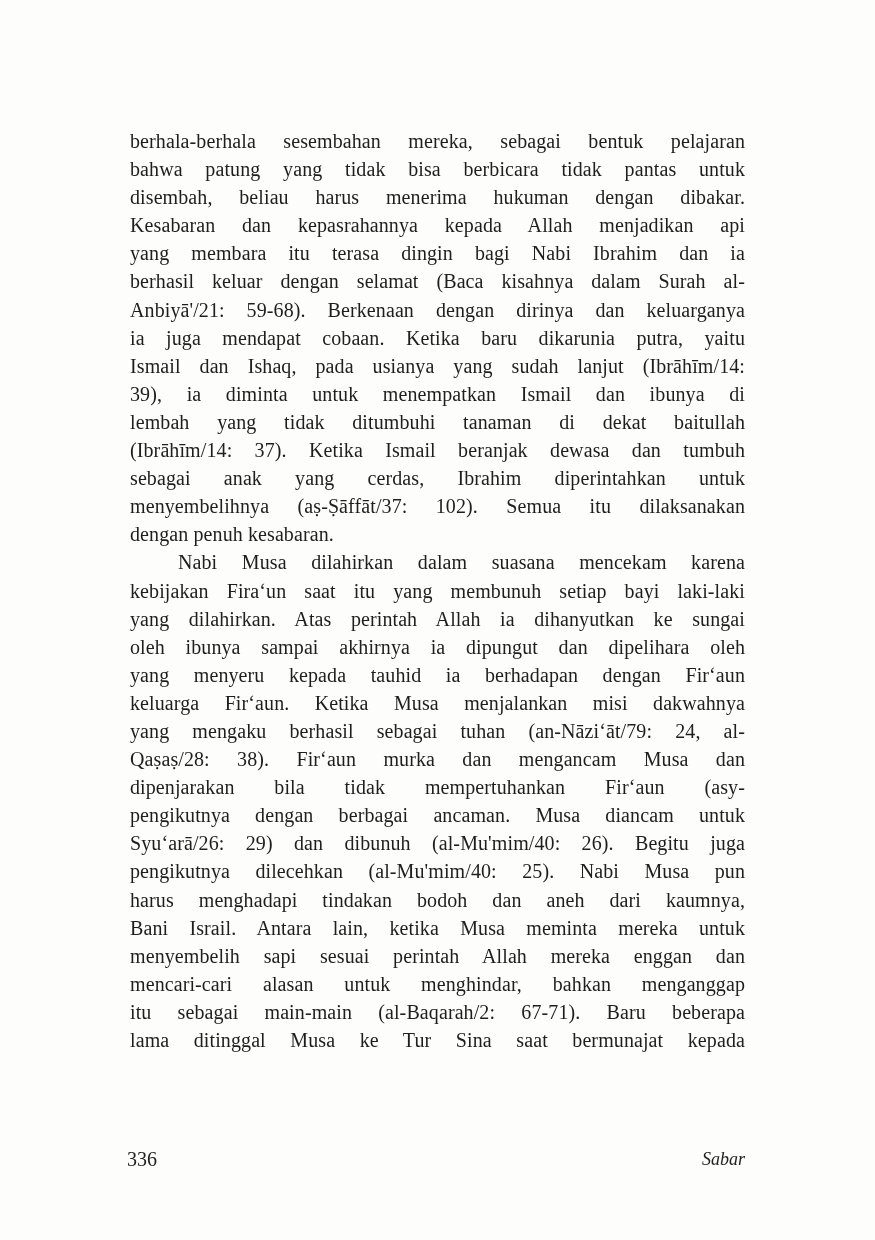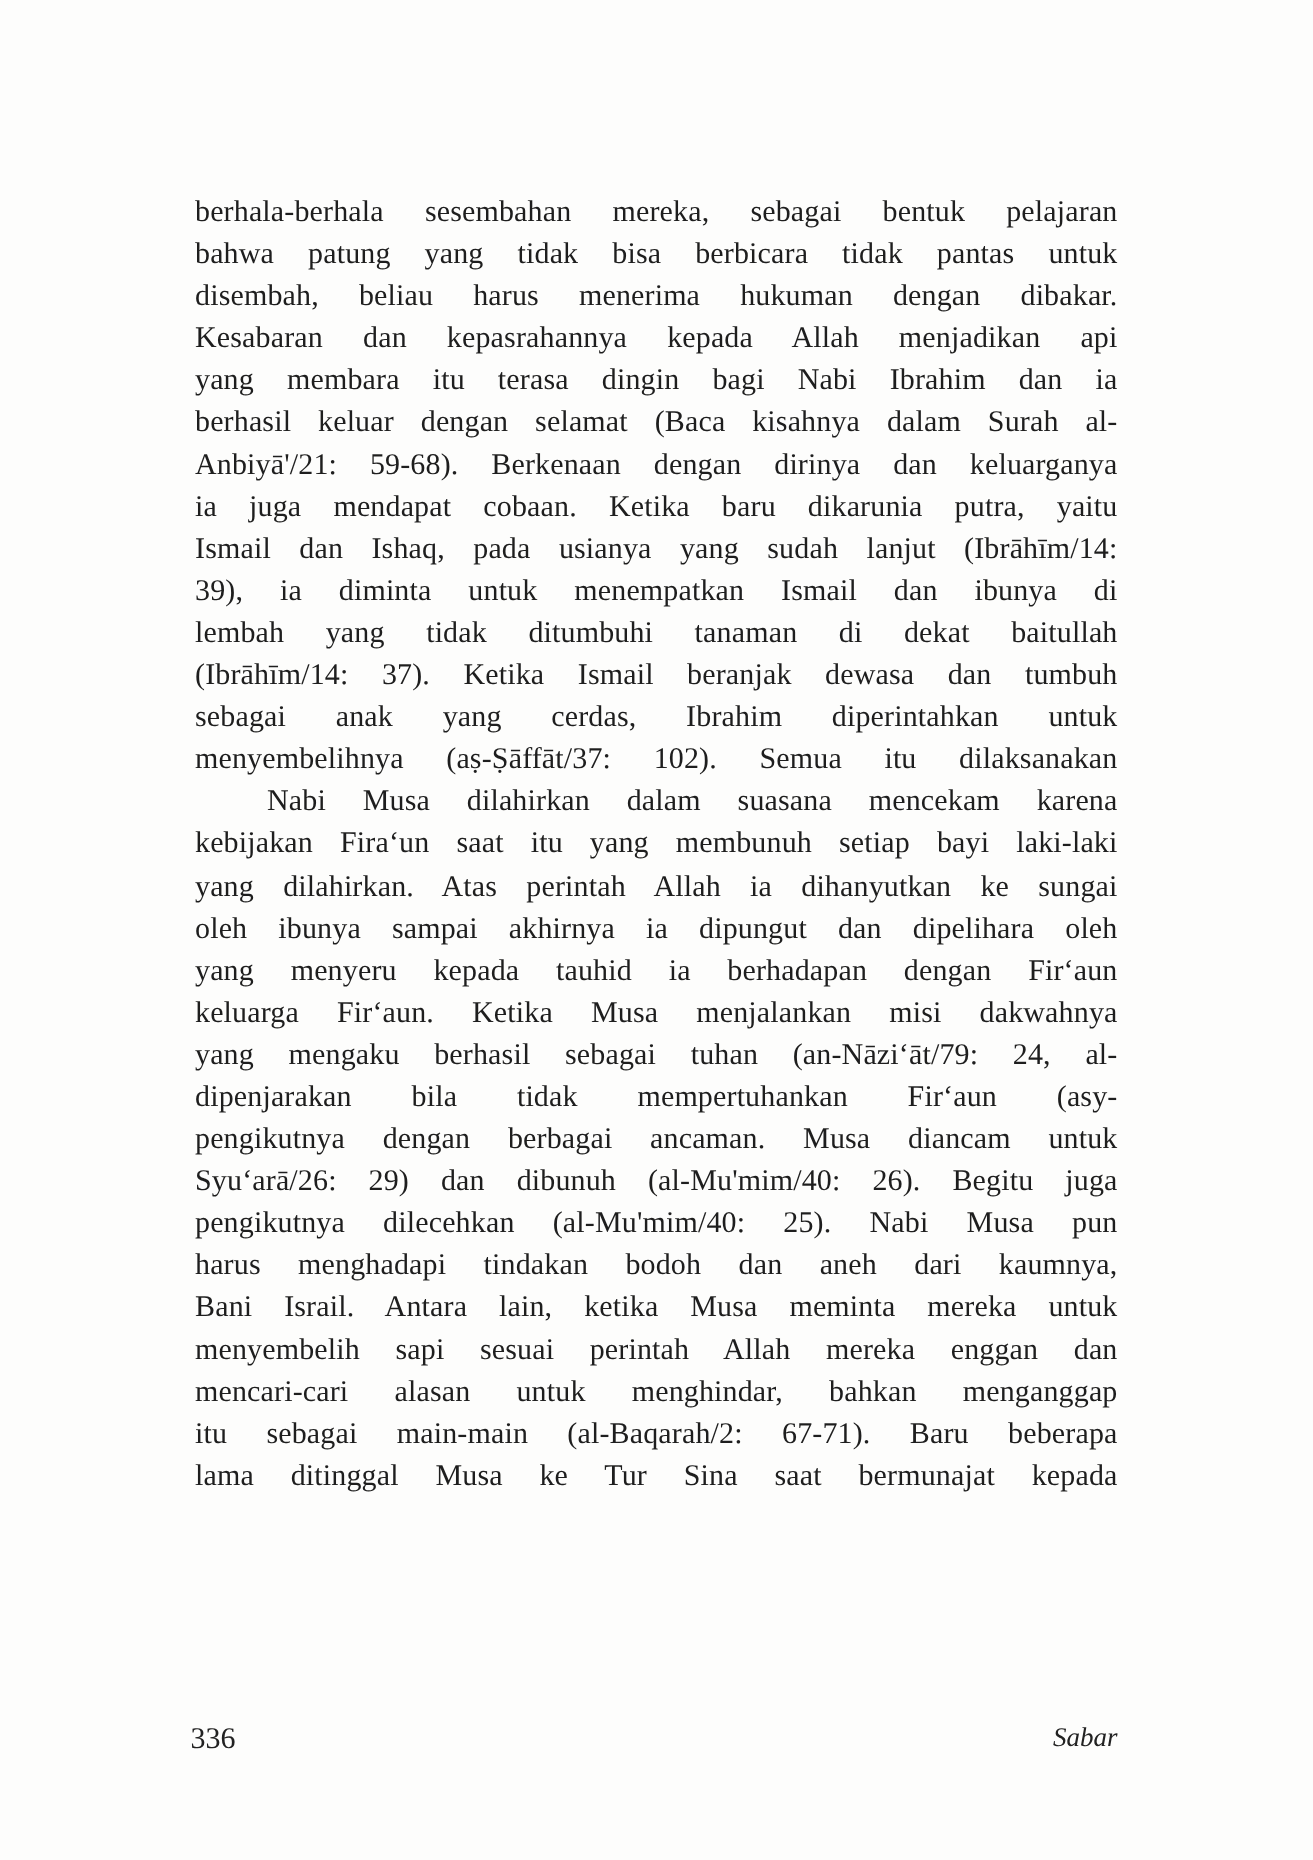--- a/index.html
+++ b/index.html
@@ -41,21 +41,21 @@
   .line.no-stretch {
     text-align-last: left;
   }
   .footer {
     position: absolute;
     left: 127px;
     right: 130px;
     top: 1148px;
     display: flex;
     justify-content: space-between;
-    align-items: flex-start;
+    align-items: center;
   }
   .page-number {
     font-size: 20px;
     color: #222222;
   }
   .running-title {
     font-style: italic;
     font-size: 18px;
     color: #222222;
   }
@@ -72,27 +72,29 @@
       <div class="line">yang membara itu terasa dingin bagi Nabi Ibrahim dan ia</div>
       <div class="line">berhasil keluar dengan selamat (Baca kisahnya dalam Surah al-</div>
       <div class="line">Anbiyā'/21: 59-68). Berkenaan dengan dirinya dan keluarganya</div>
       <div class="line">ia juga mendapat cobaan. Ketika baru dikarunia putra, yaitu</div>
       <div class="line">Ismail dan Ishaq, pada usianya yang sudah lanjut (Ibrāhīm/14:</div>
       <div class="line">39), ia diminta untuk menempatkan Ismail dan ibunya di</div>
       <div class="line">lembah yang tidak ditumbuhi tanaman di dekat baitullah</div>
       <div class="line">(Ibrāhīm/14: 37). Ketika Ismail beranjak dewasa dan tumbuh</div>
       <div class="line">sebagai anak yang cerdas, Ibrahim diperintahkan untuk</div>
       <div class="line">menyembelihnya (aṣ-Ṣāffāt/37: 102). Semua itu dilaksanakan</div>
+      <div class="line no-stretch">dengan penuh kesabaran.</div>
       <div class="line indent">Nabi Musa dilahirkan dalam suasana mencekam karena</div>
       <div class="line">kebijakan Firaʻun saat itu yang membunuh setiap bayi laki-laki</div>
       <div class="line">yang dilahirkan. Atas perintah Allah ia dihanyutkan ke sungai</div>
       <div class="line">oleh ibunya sampai akhirnya ia dipungut dan dipelihara oleh</div>
       <div class="line">yang menyeru kepada tauhid ia berhadapan dengan Firʻaun</div>
       <div class="line">keluarga Firʻaun. Ketika Musa menjalankan misi dakwahnya</div>
       <div class="line">yang mengaku berhasil sebagai tuhan (an-Nāziʻāt/79: 24, al-</div>
+      <div class="line">Qaṣaṣ/28: 38). Firʻaun murka dan mengancam Musa dan</div>
       <div class="line">dipenjarakan bila tidak mempertuhankan Firʻaun (asy-</div>
       <div class="line">pengikutnya dengan berbagai ancaman. Musa diancam untuk</div>
       <div class="line">Syuʻarā/26: 29) dan dibunuh (al-Mu'mim/40: 26). Begitu juga</div>
       <div class="line">pengikutnya dilecehkan (al-Mu'mim/40: 25). Nabi Musa pun</div>
       <div class="line">harus menghadapi tindakan bodoh dan aneh dari kaumnya,</div>
       <div class="line">Bani Israil. Antara lain, ketika Musa meminta mereka untuk</div>
       <div class="line">menyembelih sapi sesuai perintah Allah mereka enggan dan</div>
       <div class="line">mencari-cari alasan untuk menghindar, bahkan menganggap</div>
       <div class="line">itu sebagai main-main (al-Baqarah/2: 67-71). Baru beberapa</div>
       <div class="line">lama ditinggal Musa ke Tur Sina saat bermunajat kepada</div>

